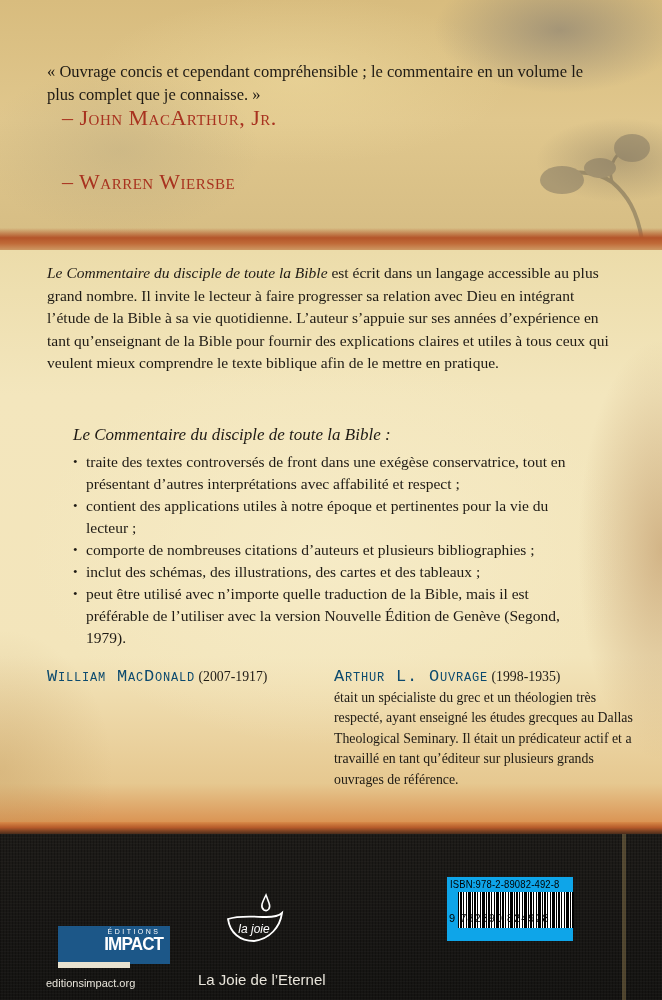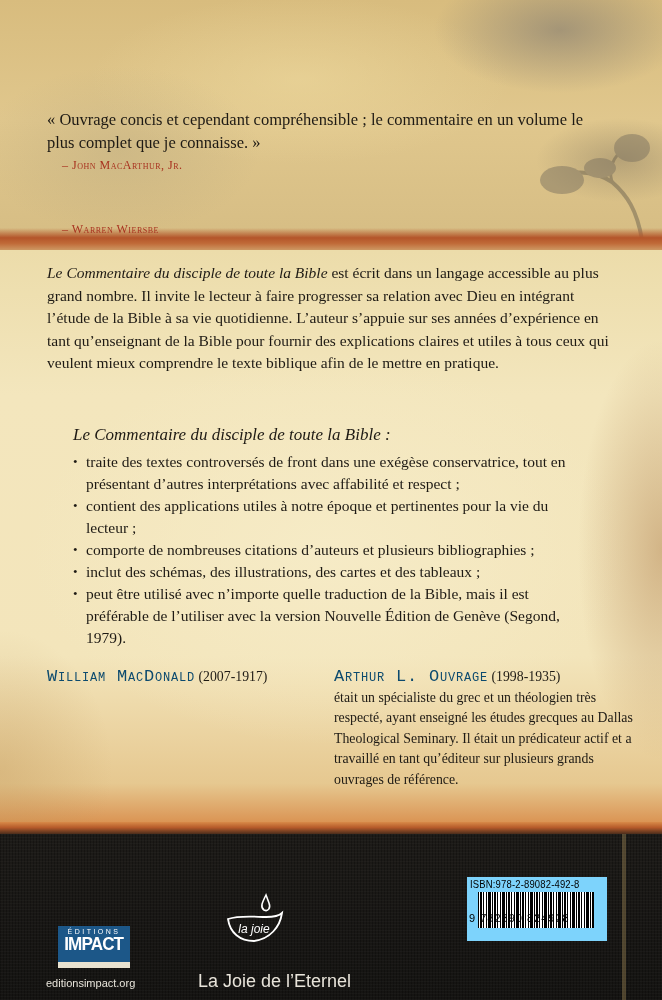--- a/index.html
+++ b/index.html
@@ -47,25 +47,25 @@
   }
   .spine-line {
     position: absolute; left: 622px; top: 834px; width: 4px; height: 166px;
     background: rgba(190,160,100,0.35);
   }
 
   .content { position: absolute; left: 0; top: 0; width: 662px; }
 
   .quote {
     position: absolute; left: 47px; width: 560px;
-    font-size: 16.5px; line-height: 23px; margin-top: 48px;
+    font-size: 16.5px; line-height: 23px;
   }
   .quote .attribution {
     color: #a8321f; padding-left: 15px; letter-spacing: 0.5px;
-    font-variant: small-caps; font-size: 12px;
+    font-variant: small-caps; font-size: 22px;
   }
   .q1 { top: 60px; }
   .q2 { top: 170px; }
 
   .intro {
     position: absolute; left: 47px; top: 262px; width: 570px;
     font-size: 15.5px; line-height: 22.5px;
   }
   .intro i { font-style: italic; }
 
@@ -92,42 +92,41 @@
   }
   .bio-1 { left: 47px; }
   .bio-2 { left: 334px; width: 300px; }
 
   .publisher-impact {
     position: absolute; left: 58px; top: 926px; width: 72px; height: 38px;
   }
   .impact-box {
     width: 72px; height: 38px; background: #1c5788;
     display: flex; flex-direction: column; align-items: center; justify-content: flex-start;
-    color: #fff; font-family: "Liberation Sans", sans-serif;
+    color: #fff; font-family: "Liberation Sans", sans-serif; padding-left: 40px;
   }
   .impact-box .small { font-size: 7px; letter-spacing: 2.5px; margin-top: 2px; }
   .impact-box .big { font-size: 19px; font-weight: bold; letter-spacing: -1px; line-height: 18px; transform: scaleX(0.9); }
   .impact-book { width: 72px; height: 6px; background: #e8e2d0; margin-top: -2px; }
   .impact-url {
     position: absolute; left: 46px; top: 977px;
     color: #e8e4da; font-family: "Liberation Sans", sans-serif; font-size: 11px;
   }
 
   .publisher-joie {
     position: absolute; left: 222px; top: 893px; width: 64px; height: 60px;
   }
   .joie-name {
     position: absolute; left: 198px; top: 971px;
-    color: #e8e4da; font-family: "Liberation Sans", sans-serif; font-size: 18px;
+    color: #e8e4da; font-family: "Liberation Sans", sans-serif; font-size: 15px;
   }
 
   .barcode-box {
-    position: absolute; left: 447px; top: 877px; width: 140px; height: 64px;
-    background: #7dd3fc;
-    margin-left: 20px;
+    position: absolute; left: 447px; top: 877px; width: 126px; height: 64px;
+    background: #0ea5e9;
   }
   .isbn-text {
     position: absolute; left: 3px; top: 1px; font-family: "Liberation Sans", sans-serif;
     font-size: 10.5px; letter-spacing: 0.2px; color: #000; transform: scaleX(0.9); transform-origin: left;
   }
   .bars {
     position: absolute; left: 11px; top: 15px; width: 116px; height: 36px;
     background: repeating-linear-gradient(90deg,
       #000 0 1px, #fff 1px 2px, #000 2px 4px, #fff 4px 5px, #000 5px 6px,
       #fff 6px 8px, #000 8px 9px, #fff 9px 10px, #000 10px 13px, #fff 13px 14px);

